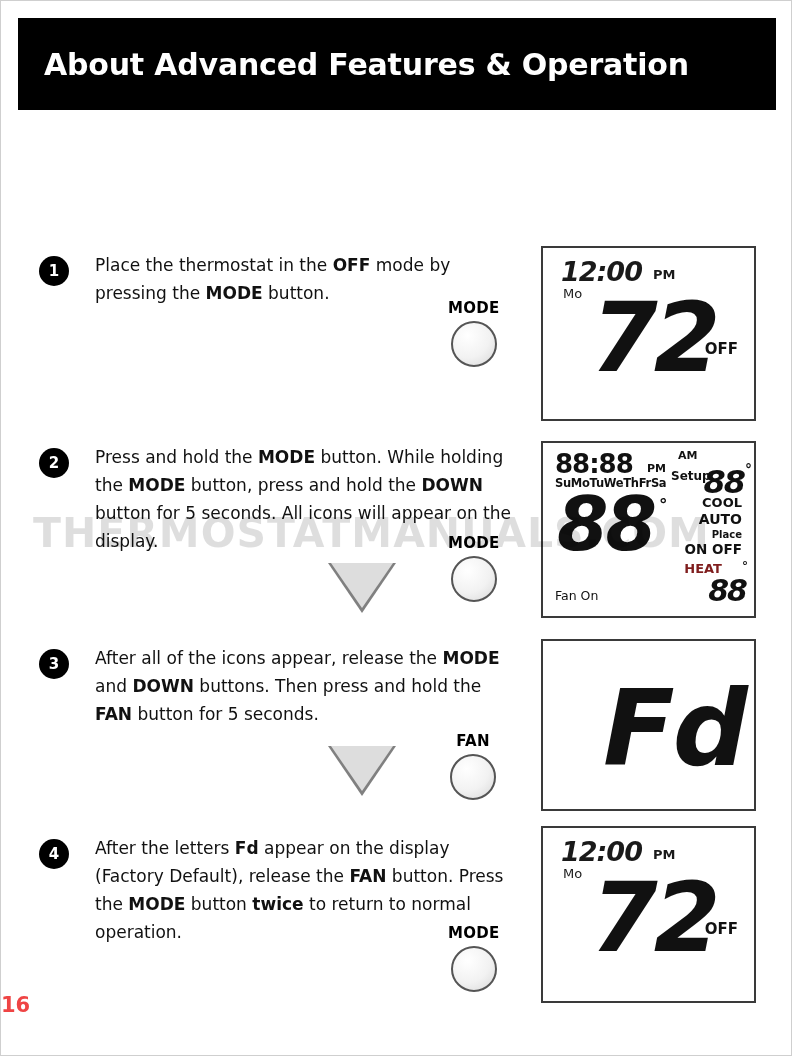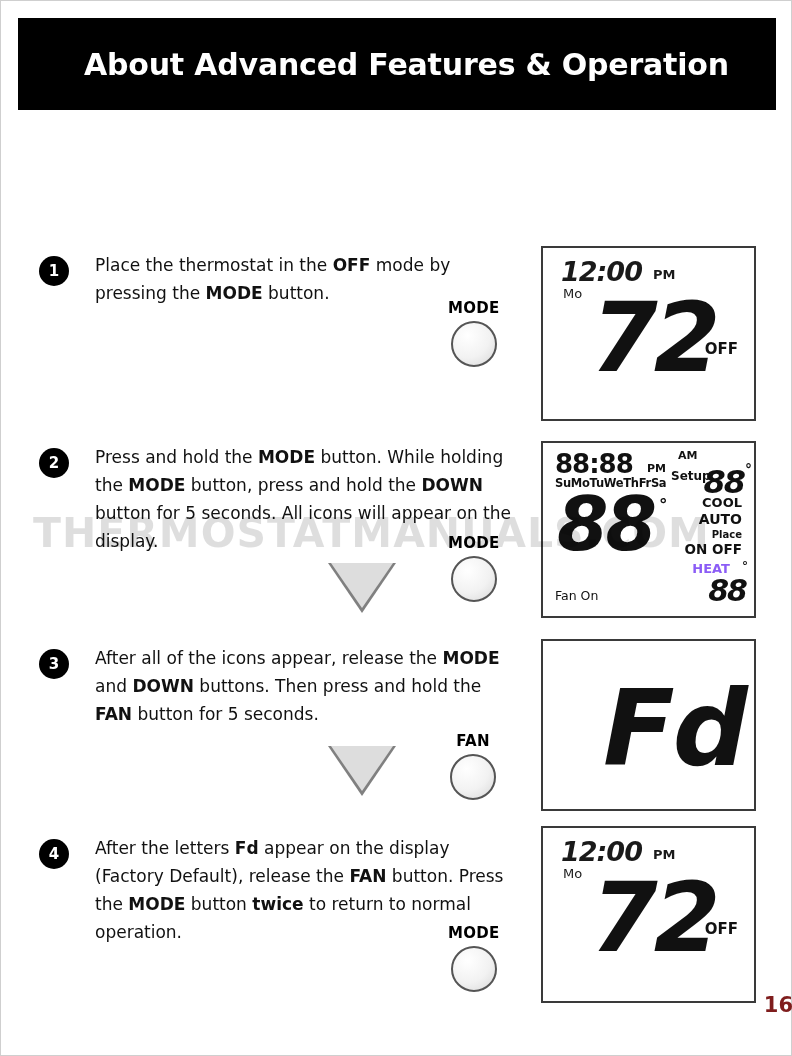--- a/index.html
+++ b/index.html
@@ -33,21 +33,20 @@
     display: flex;
     align-items: center;
   }
   .header-title {
     color: #ffffff;
     font-size: 30px;
     font-weight: bold;
     letter-spacing: -0.2px;
     padding-left: 26px;
     font-family: "DejaVu Sans", "Liberation Sans", sans-serif;
-    margin-left: 40px;
   }
   
   .intro {
     position: absolute;
     left: 38px;
     top: 136px;
     width: 716px;
     font-size: 17.5px;
     line-height: 26px;
     color: #111;
@@ -222,21 +221,21 @@
   .al-bigdeg { position: absolute; left: 116px; top: 52px; font-size: 17px; font-weight: bold; color: #111;}
   .al-sm88 {
     position: absolute; right: 10px; top: 20px;
     font-size: 32px; font-weight: bold; font-style: italic; color: #111; letter-spacing: -2px;
   }
   .al-sm88deg { position: absolute; right: 2px; top: 18px; font-size: 14px; font-weight: bold; color: #111;}
   .al-cool { position: absolute; right: 12px; top: 52px; font-size: 13px; font-weight: bold; color: #111;}
   .al-auto { position: absolute; right: 12px; top: 68px; font-size: 14px; font-weight: bold; color: #111;}
   .al-locked { position: absolute; right: 12px; top: 86px; font-size: 10px; font-weight: bold; color: #111;}
   .al-onoff { position: absolute; right: 12px; top: 98px; font-size: 13.5px; font-weight: bold; color: #111;}
-  .al-heat { position: absolute; right: 24px; top: 118px; font-size: 13px; font-weight: bold; color: #8b5cf6; margin-left: 32px;}
+  .al-heat { position: absolute; right: 32px; top: 118px; font-size: 13px; font-weight: bold; color: #7f1d1d; margin-left: 32px;}
   .al-heatdeg { position: absolute; right: 6px; top: 116px; font-size: 12px; font-weight: bold; color: #111;}
   .al-heat88 { position: absolute; right: 8px; top: 130px; font-size: 30px; font-weight: bold; font-style: italic; color: #111; letter-spacing: -2px;}
   .al-fanon { position: absolute; left: 12px; top: 145px; font-size: 12.5px; color: #111;}
 
   
   .watermark {
     position: absolute;
     left: 32px;
     top: 508px;
     width: 740px;
@@ -249,24 +248,24 @@
     font-family: "DejaVu Sans", "Liberation Sans", sans-serif;
     white-space: nowrap;
   }
 
   
   .page-number {
     position: absolute;
     left: 0;
     top: 992px;
     width: 792px;
-    text-align: right;
+    text-align: left;
     font-size: 21px;
     font-weight: bold;
-    color: #7f1d1d;
+    color: #ef4444;
   }
 </style>
 </head>
 <body>
 
 <div class="page">
 
   <div class="header-bar">
     <div class="header-title">About Advanced Features &amp; Operation</div>
   </div>

